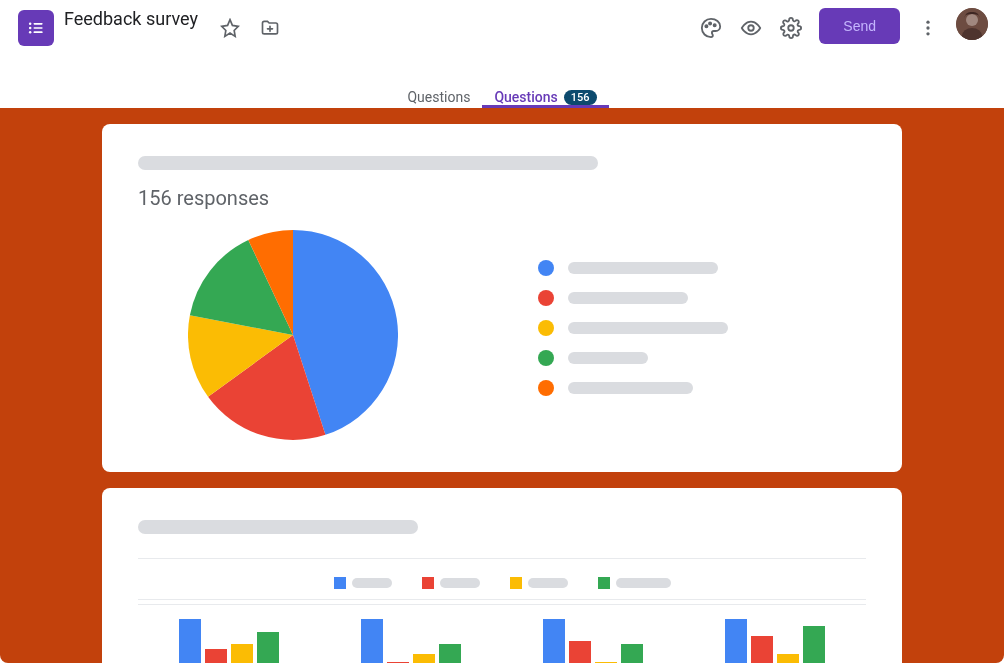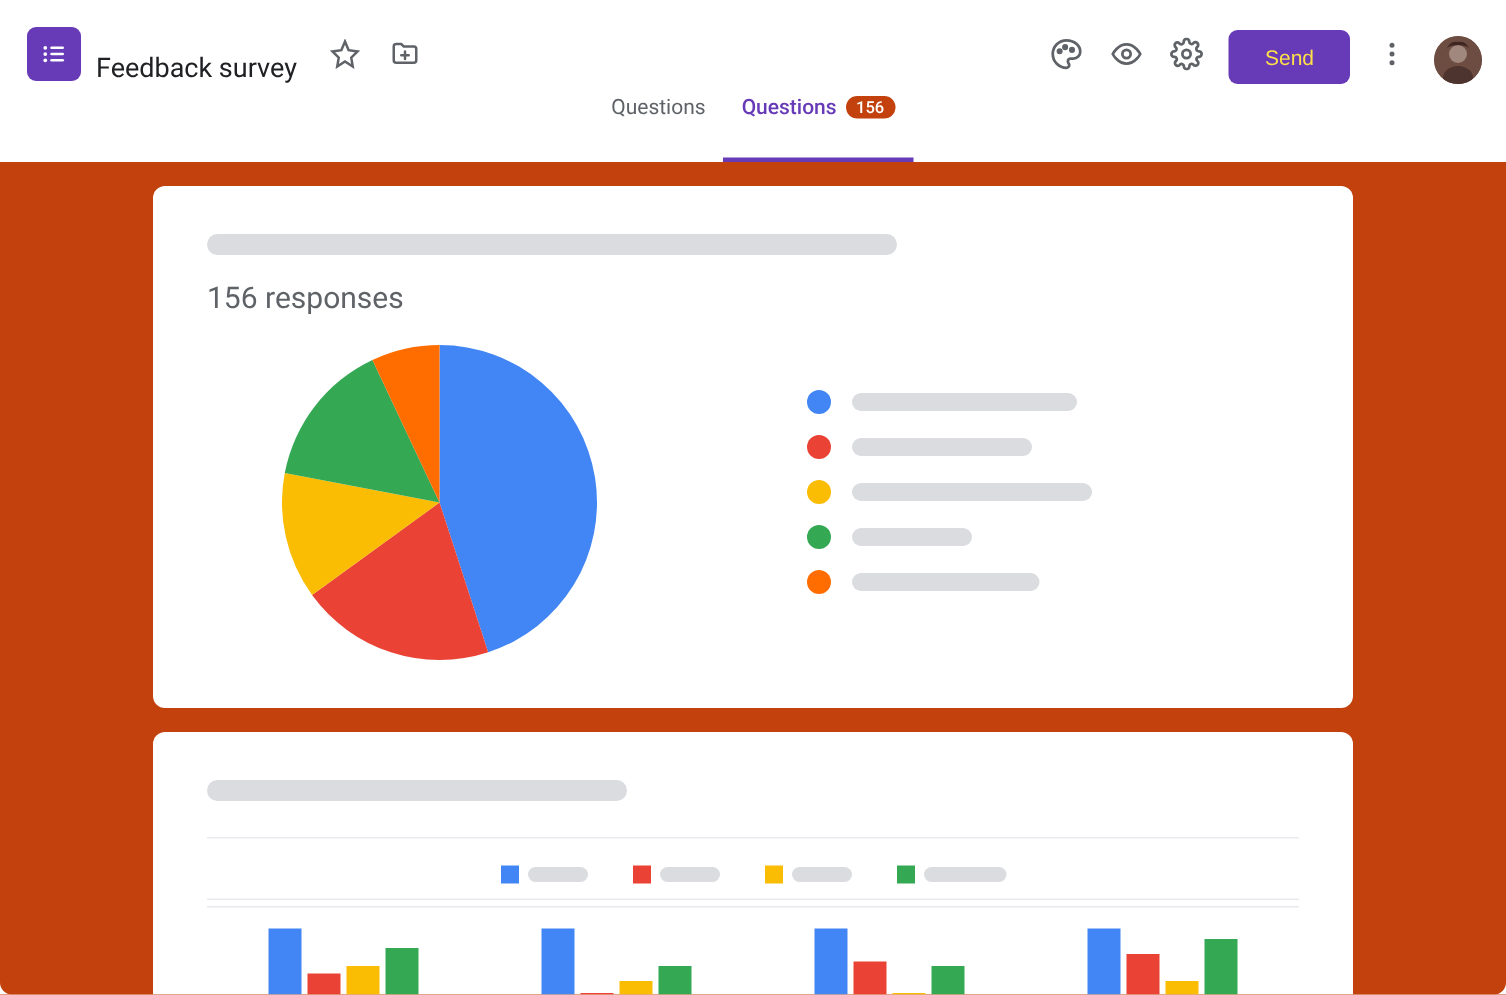--- a/index.html
+++ b/index.html
@@ -1,28 +1,28 @@
 <!DOCTYPE html>
 <html><head>
 <meta charset="utf-8">
 <style>
 * { box-sizing: border-box; margin: 0; padding: 0; }
 body { font-family: 'Google Sans', Roboto, Arial, sans-serif; background: #fff; width: 1004px; height: 663px; overflow: hidden; border-radius: 8px; }
-.header { display: flex; align-items: flex-end; padding: 8px 16px; height: 64px; background: #fff; }
+.header { display: flex; align-items: flex-start; padding: 8px 16px; height: 64px; background: #fff; }
 .logo { width: 40px; height: 40px; display: flex; align-items: center; justify-content: center; margin-right: 8px; }
 .logo-box { width: 36px; height: 36px; background: #673ab7; border-radius: 6px; display: flex; align-items: center; justify-content: center; }
 .title { font-size: 18px; color: #202124; margin-right: 12px; }
 .icon-btn { width: 40px; height: 40px; border: none; background: transparent; cursor: pointer; display: flex; align-items: center; justify-content: center; border-radius: 50%; color: #5f6368; }
 .spacer { flex: 1; }
-.send-btn { background: #673ab7; color: #fde047; border: none; border-radius: 6px; padding: 0 24px; height: 36px; font-size: 14px; font-weight: 500; cursor: pointer; margin: 0 8px; }
+.send-btn { background: #673ab7; color: #c4b5fd; border: none; border-radius: 6px; padding: 0 24px; height: 36px; font-size: 14px; font-weight: 500; cursor: pointer; margin: 0 8px; }
 .avatar { width: 32px; height: 32px; border-radius: 50%; background: linear-gradient(135deg, #8d6e63 0%, #5d4037 100%); margin-left: 8px; display:flex; align-items:center; justify-content:center; overflow:hidden; }
 .tabs { display: flex; justify-content: center; align-items: center; height: 44px; background: #fff; }
-.tab { padding: 0 12px; height: 44px; display: flex; align-items: flex-start; font-size: 14px; color: #5f6368; cursor: pointer; border-bottom: 3px solid transparent; }
+.tab { padding: 0 12px; height: 44px; display: flex; align-items: flex-end; font-size: 14px; color: #5f6368; cursor: pointer; border-bottom: 3px solid transparent; }
 .tab.active { color: #673ab7; border-bottom-color: #673ab7; font-weight: 500; }
-.badge { background: #c2410c; color: #fff; border-radius: 10px; padding: 1px 7px; font-size: 11px; margin-left: 6px; font-weight: 500; }
+.badge { background: #0c4a6e; color: #fff; border-radius: 10px; padding: 1px 7px; font-size: 11px; margin-left: 6px; font-weight: 500; }
 .content { background: #c2410c; padding: 16px 0 0 0; height: calc(663px - 108px); overflow: hidden; }
 .card { background: #fff; border-radius: 8px; width: 800px; margin: 0 auto 16px auto; padding: 32px 36px; }
 .placeholder { background: #dadce0; border-radius: 10px; height: 14px; }
 .responses-title { color: #5f6368; font-size: 20px; margin-top: 16px; }
 .pie-section { display: flex; align-items: center; margin-top: 20px; }
 .pie-wrap { width: 210px; height: 210px; margin-left: 50px; }
 .legend { margin-left: 140px; }
 .legend-row { display: flex; align-items: center; margin-bottom: 14px; }
 .legend-dot { width: 16px; height: 16px; border-radius: 50%; margin-right: 14px; }
 .bar-legend { display: flex; justify-content: center; gap: 30px; margin: 18px 0 10px; }

